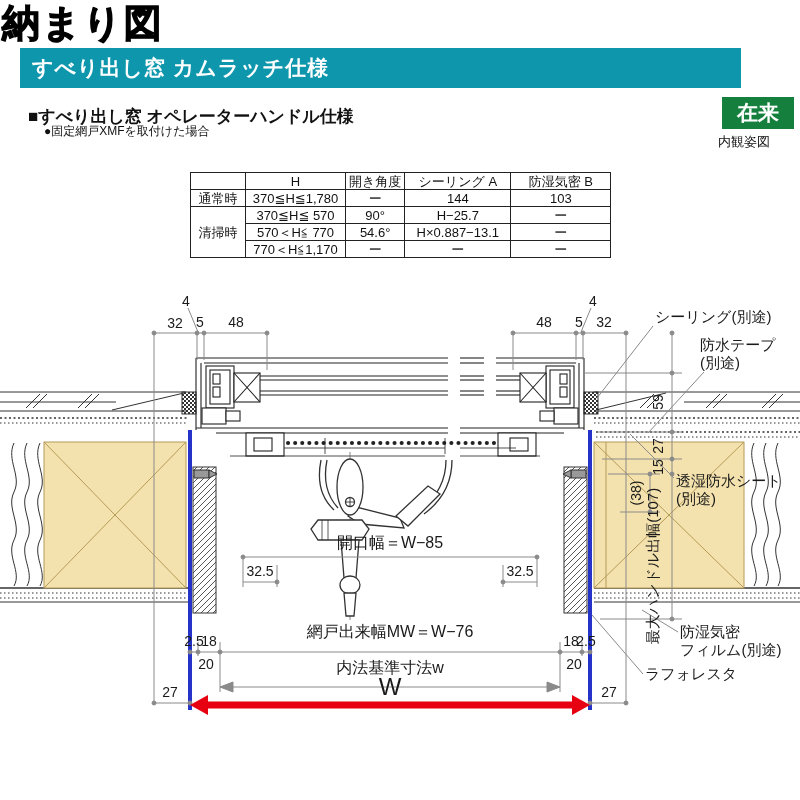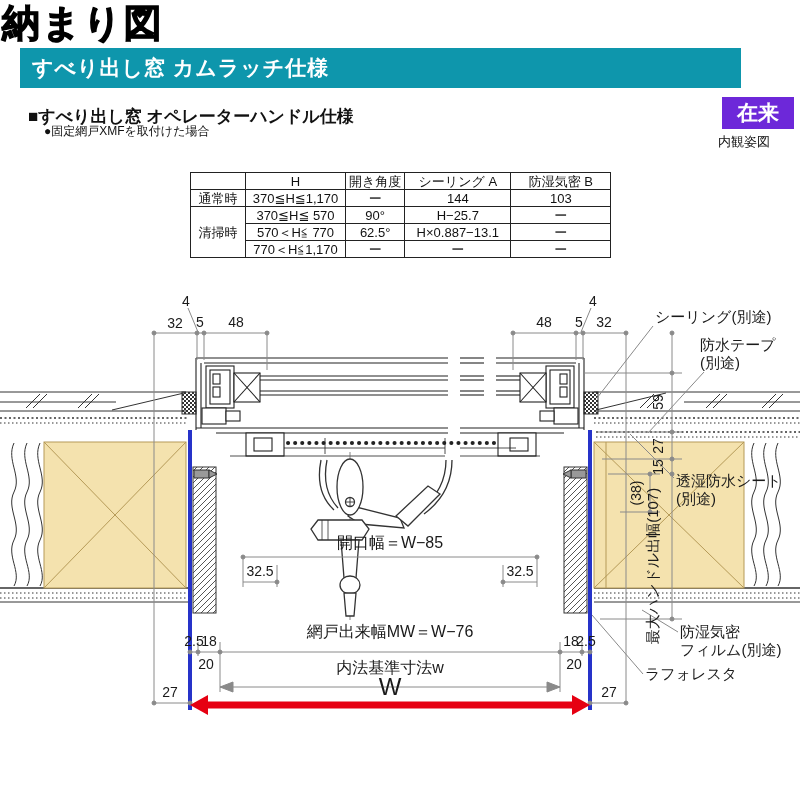--- a/index.html
+++ b/index.html
@@ -5,21 +5,21 @@
   html,body{margin:0;padding:0;background:#fff;}
   body{width:800px;height:800px;position:relative;overflow:hidden;
        font-family:"Liberation Sans",sans-serif;color:#111;}
   .page-title{position:absolute;left:2px;top:-2px;font-size:38px;font-weight:900;
        letter-spacing:2px;color:#000;-webkit-text-stroke:1.2px #000;}
   .banner{position:absolute;left:0;top:48px;width:721px;height:40px;background:#0e96ac;margin-left:20px;}
   .banner span{display:block;line-height:40px;padding-left:12px;color:#fff;
        font-size:21px;font-weight:bold;letter-spacing:1px;}
   .sub1{position:absolute;left:28px;top:99px;font-size:17px;font-weight:bold;margin-top:6px;}
   .sub2{position:absolute;left:44px;top:123px;font-size:12px;}
-  .badge{position:absolute;left:722px;top:97px;width:72px;height:32px;background:#6d28d9;
+  .badge{position:absolute;left:722px;top:97px;width:72px;height:32px;background:#15803d;
        color:#fff;font-size:21px;font-weight:bold;text-align:center;line-height:32px;}
   .badge-cap{position:absolute;left:718px;top:133px;width:80px;font-size:13px;}
   table.spec{position:absolute;left:190px;top:172px;border-collapse:collapse;
        font-size:13px;table-layout:fixed;}
   table.spec td,table.spec th{border:1px solid #222;text-align:center;height:16px;
        line-height:15px;padding:0 3px;font-weight:normal;white-space:nowrap;}
   svg{position:absolute;left:0;top:280px;}
   svg text{font-family:"Liberation Sans",sans-serif;fill:#1a1a1a;font-size:14px;}
   svg text.lbl{font-size:15px;}
   svg text.big{font-size:16px;}
@@ -48,35 +48,35 @@
   <tbody>
       <tr>
     <th></th>
     <th>H</th>
     <th>開き角度</th>
     <th>シーリング A</th>
     <th>防湿気密 B</th>
   </tr>
   <tr>
     <td>通常時</td>
-    <td>370≦H≦1,170</td>
+    <td>370≦H≦1,780</td>
     <td>ー</td>
     <td>144</td>
     <td>103</td>
   </tr>
   <tr>
     <td rowspan="3">清掃時</td>
     <td>370≦H≦ 570</td>
     <td>90°</td>
     <td>H−25.7</td>
     <td>ー</td>
   </tr>
   <tr>
     <td>570＜H≦ 770</td>
-    <td>62.5°</td>
+    <td>54.6°</td>
     <td>H×0.887−13.1</td>
     <td>ー</td>
   </tr>
   <tr>
     <td>770＜H≦1,170</td>
     <td>ー</td>
     <td>ー</td>
     <td>ー</td>
   </tr>
 </tbody>

